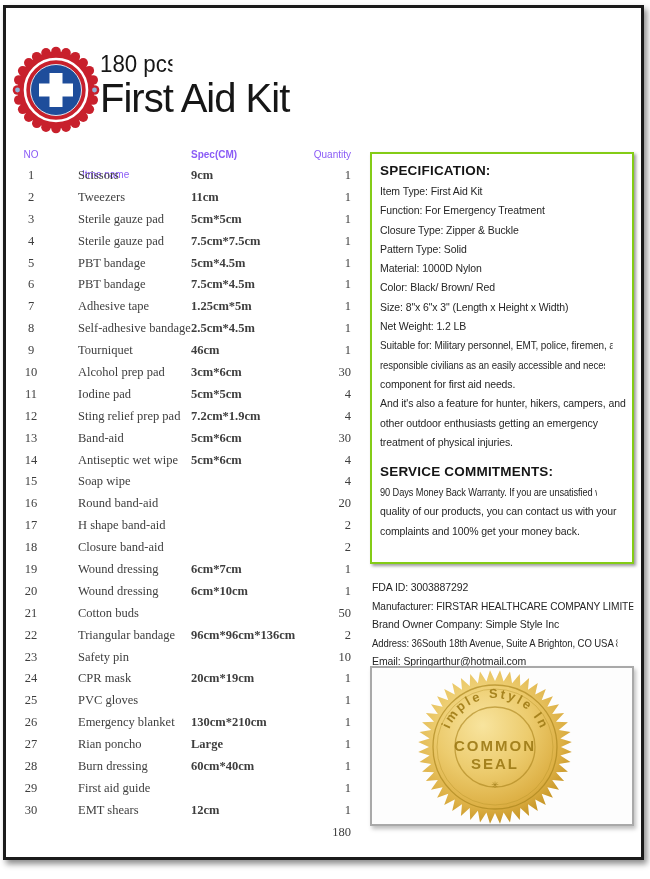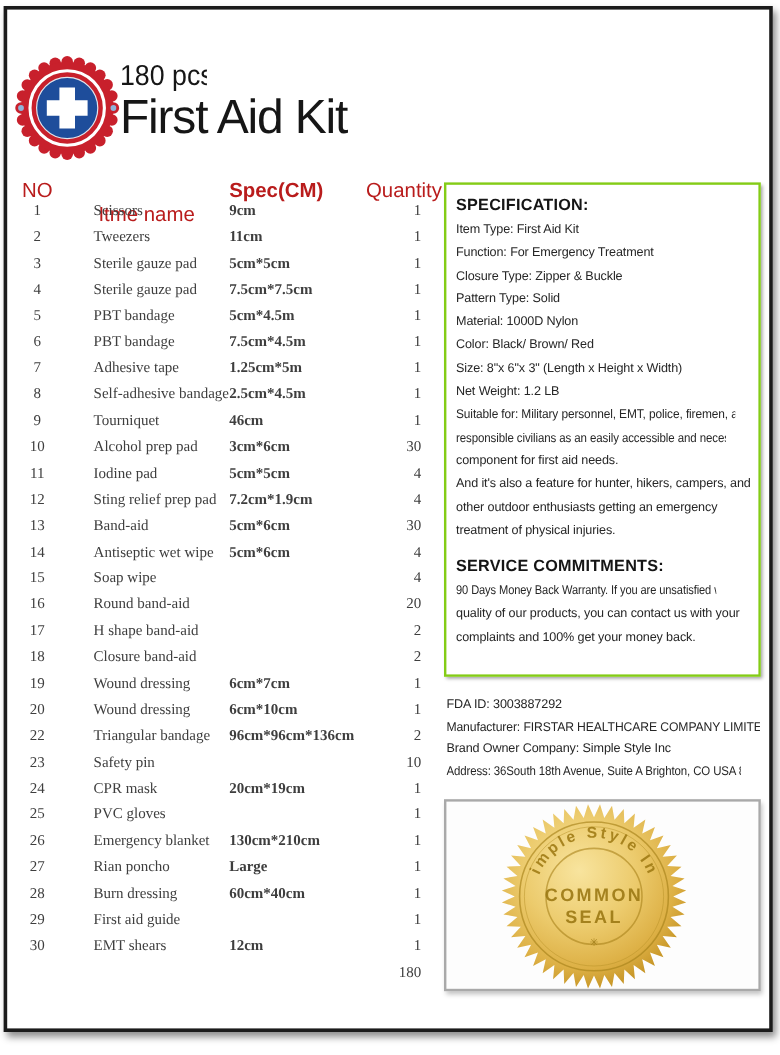--- a/index.html
+++ b/index.html
@@ -7,21 +7,21 @@
   .frame{position:absolute;left:3px;top:5px;width:635px;height:849px;background:#fff;
     border:3px solid #1b1b1b;box-shadow:3px 4px 6px rgba(0,0,0,.45);}
   
   .logo{position:absolute;left:6px;top:36px;width:88px;height:92px;}
   .title-block{position:absolute;left:94px;top:42px;color:#161616;}
   .t1{font-size:24px;width:78px;}
   .t2{font-size:40px;letter-spacing:-1px;width:202px;margin-top:-2px;}
   .fitline{white-space:nowrap;overflow:hidden;transform-origin:0 50%;}
   
   .ctable{position:absolute;left:0;top:140px;width:360px;color:#3e3e3e;}
-  .t-head{position:relative;height:19px;font-size:17px;color:#b91c1c;}
+  .t-head{position:relative;height:19px;font-size:10px;color:#8b5cf6;}
   .t-row{position:relative;height:21.9px;font-family:"Liberation Serif",serif;font-size:12.5px;}
   .c{position:absolute;top:1px;display:block;}
   .c.no{left:8px;width:34px;text-align:center;}
   .c.name{left:72px;width:128px;}
   .c.spec{left:185px;width:105px;font-weight:bold;}
   .c.qty{left:299px;width:46px;text-align:right;}
   .t-head .c.name{left:76px;margin-top:20px;}
   
   .spec-box{position:absolute;left:364px;top:144px;width:264px;height:412px;background:#fff;
     border:2px solid #84cc16;box-shadow:2px 2px 3px rgba(0,0,0,.40);box-sizing:border-box;
@@ -227,20 +227,26 @@
     <span class="c qty">1</span>
   </div>
 
   <div class="t-row">
     <span class="c no">20</span>
     <span class="c name">Wound dressing</span>
     <span class="c spec">6cm*10cm</span>
     <span class="c qty">1</span>
   </div>
 
+  <div class="t-row">
+    <span class="c no">21</span>
+    <span class="c name">Cotton buds</span>
+    <span class="c spec"></span>
+    <span class="c qty">50</span>
+  </div>
 
   <div class="t-row">
     <span class="c no">22</span>
     <span class="c name">Triangular bandage</span>
     <span class="c spec">96cm*96cm*136cm</span>
     <span class="c qty">2</span>
   </div>
 
   <div class="t-row">
     <span class="c no">23</span>
@@ -327,20 +333,21 @@
         <div class="line fitline">quality of our products, you can contact us with your</div>
         <div class="line fitline">complaints and 100% get your money back.</div>
       </div>
   </div>
 
   <div class="company">
       <div class="cline fitline">FDA ID: 3003887292</div>
       <div class="cline fitline" style="transform: scaleX(0.967742);">Manufacturer: FIRSTAR HEALTHCARE COMPANY LIMITED</div>
       <div class="cline fitline">Brand Owner Company: Simple Style Inc</div>
       <div class="cline fitline" style="transform: scaleX(0.909091);">Address: 36South 18th Avenue, Suite A Brighton, CO USA 80601</div>
+      <div class="cline fitline">Email: Springarthur@hotmail.com</div>
     </div>
 
   <div class="seal-box">
     <svg class="seal-svg" width="158" height="156" viewBox="0 0 158 156">
       <defs>
         <radialGradient id="gold" cx="42%" cy="36%" r="68%">
           <stop offset="0" stop-color="#f8e49e"></stop>
           <stop offset="0.45" stop-color="#eccb6d"></stop>
           <stop offset="0.78" stop-color="#ddb045"></stop>
           <stop offset="1" stop-color="#c29020"></stop>

